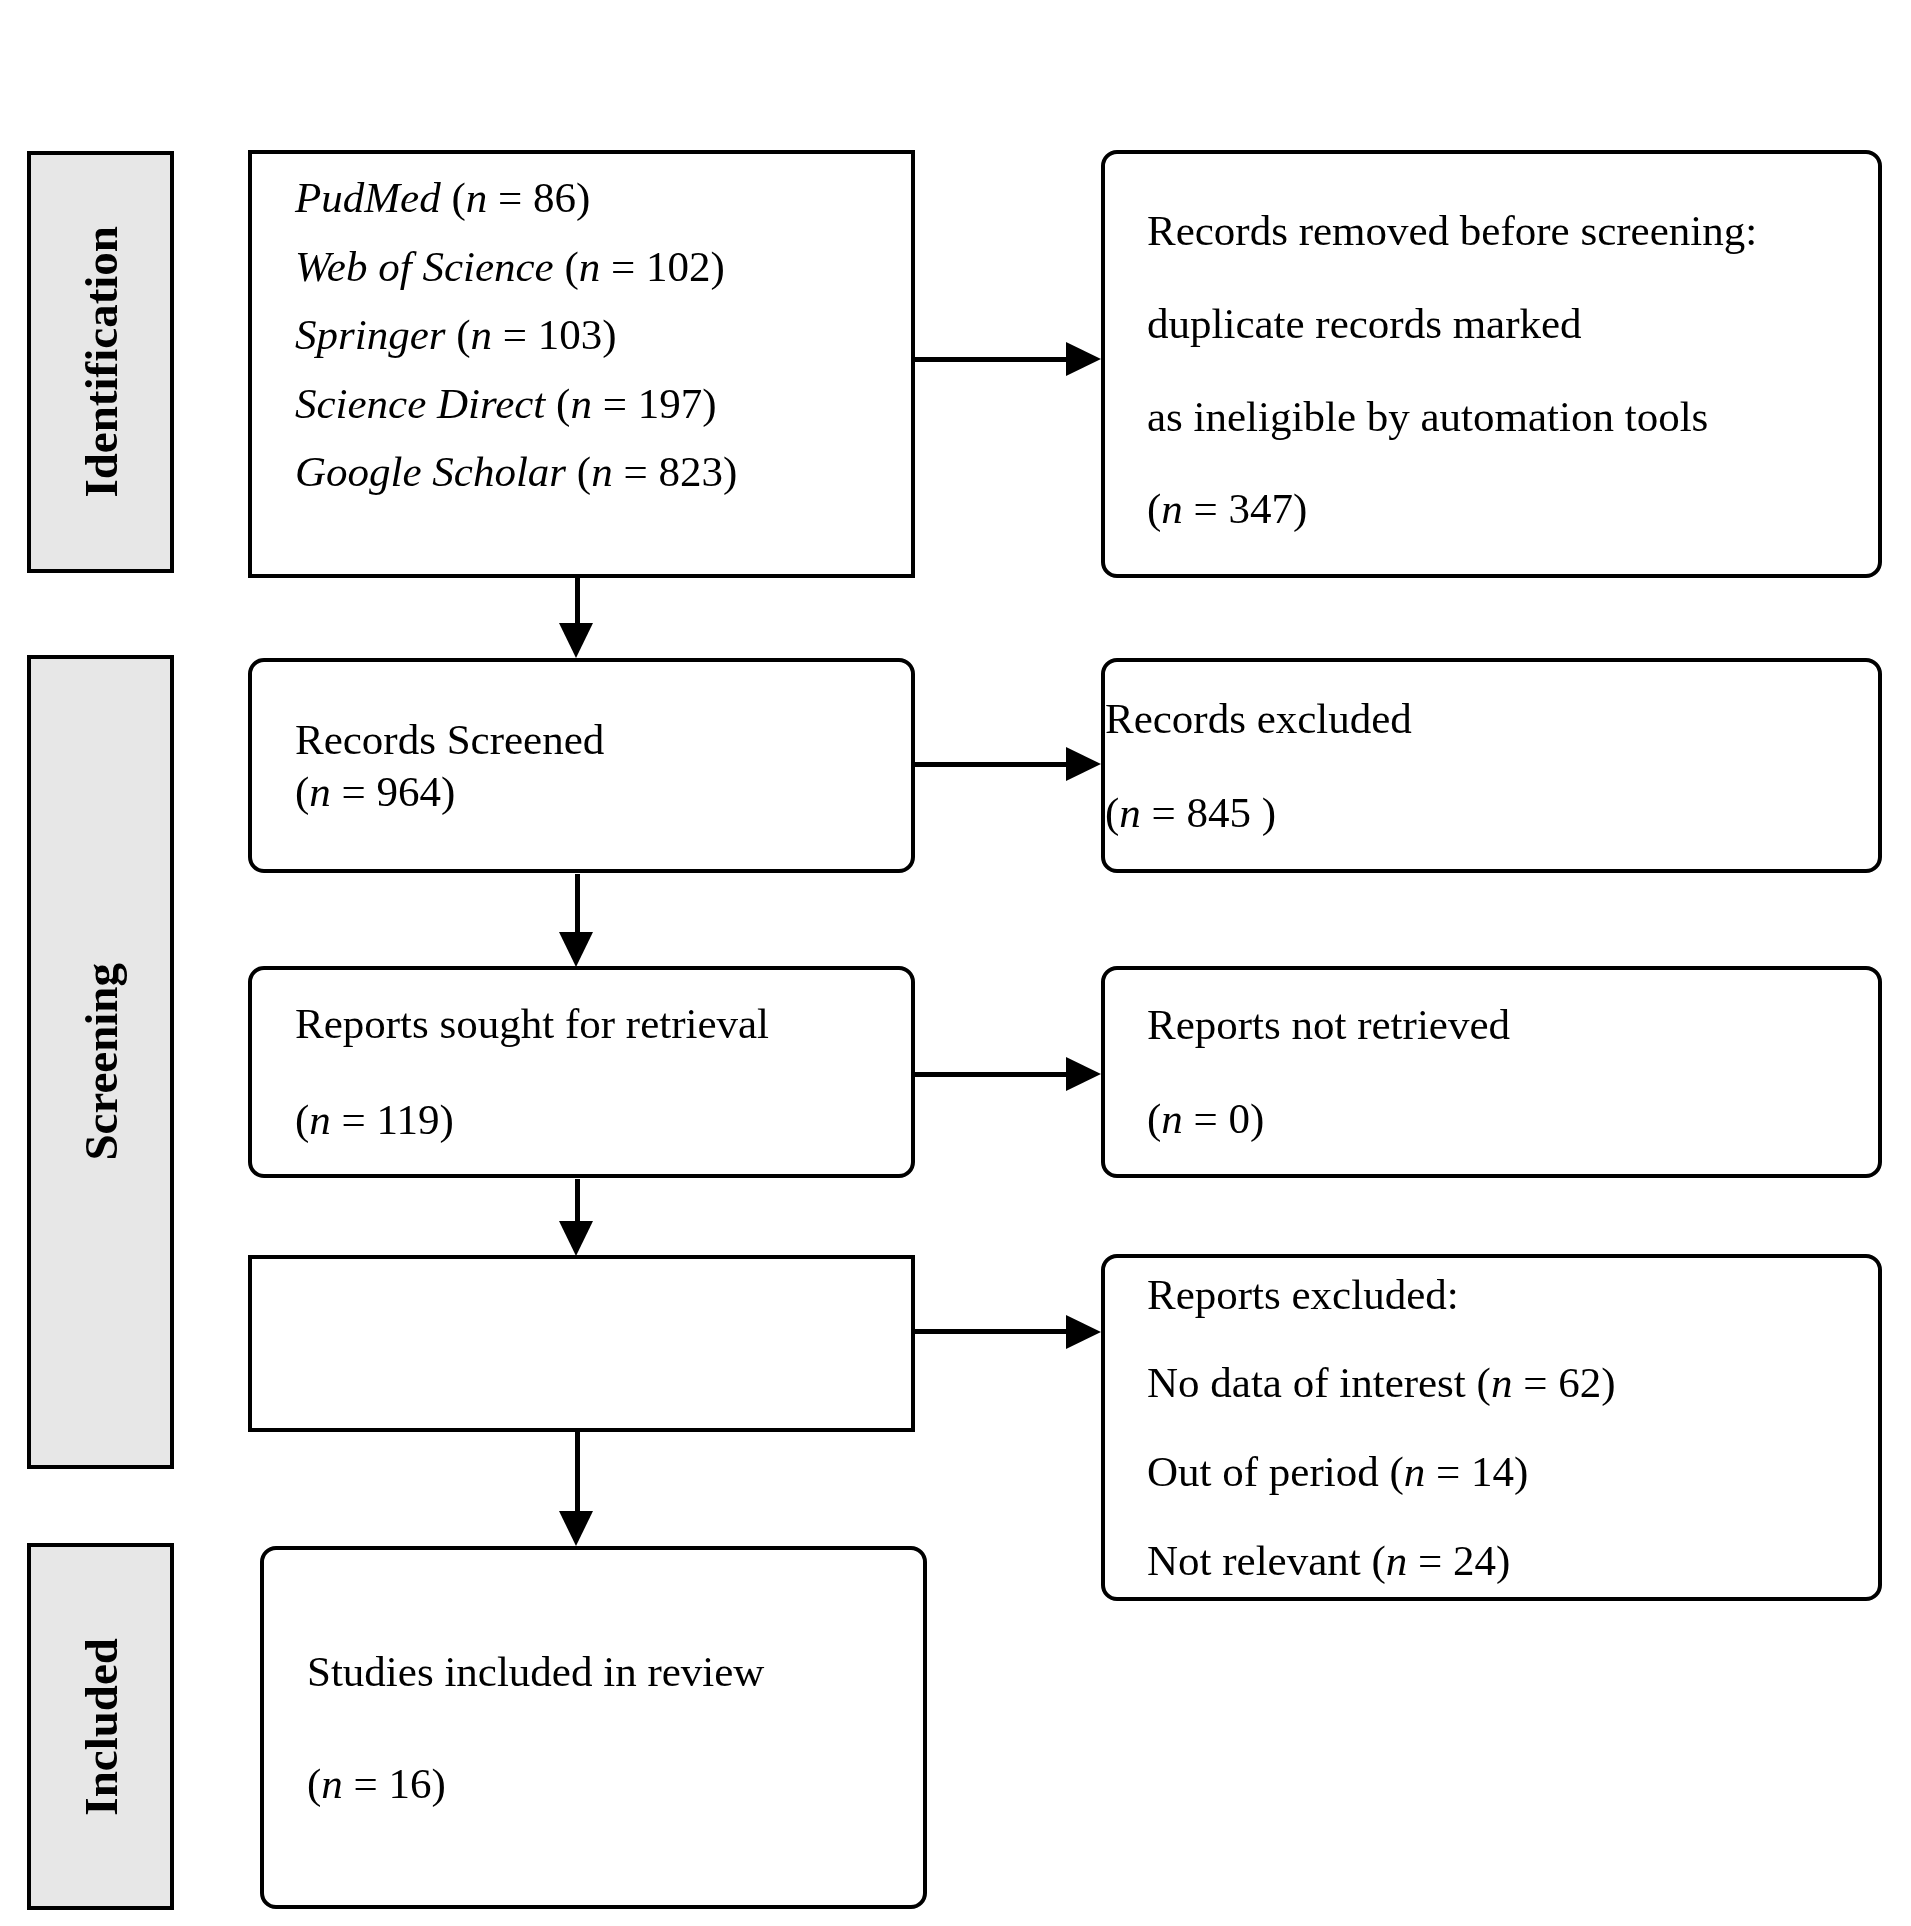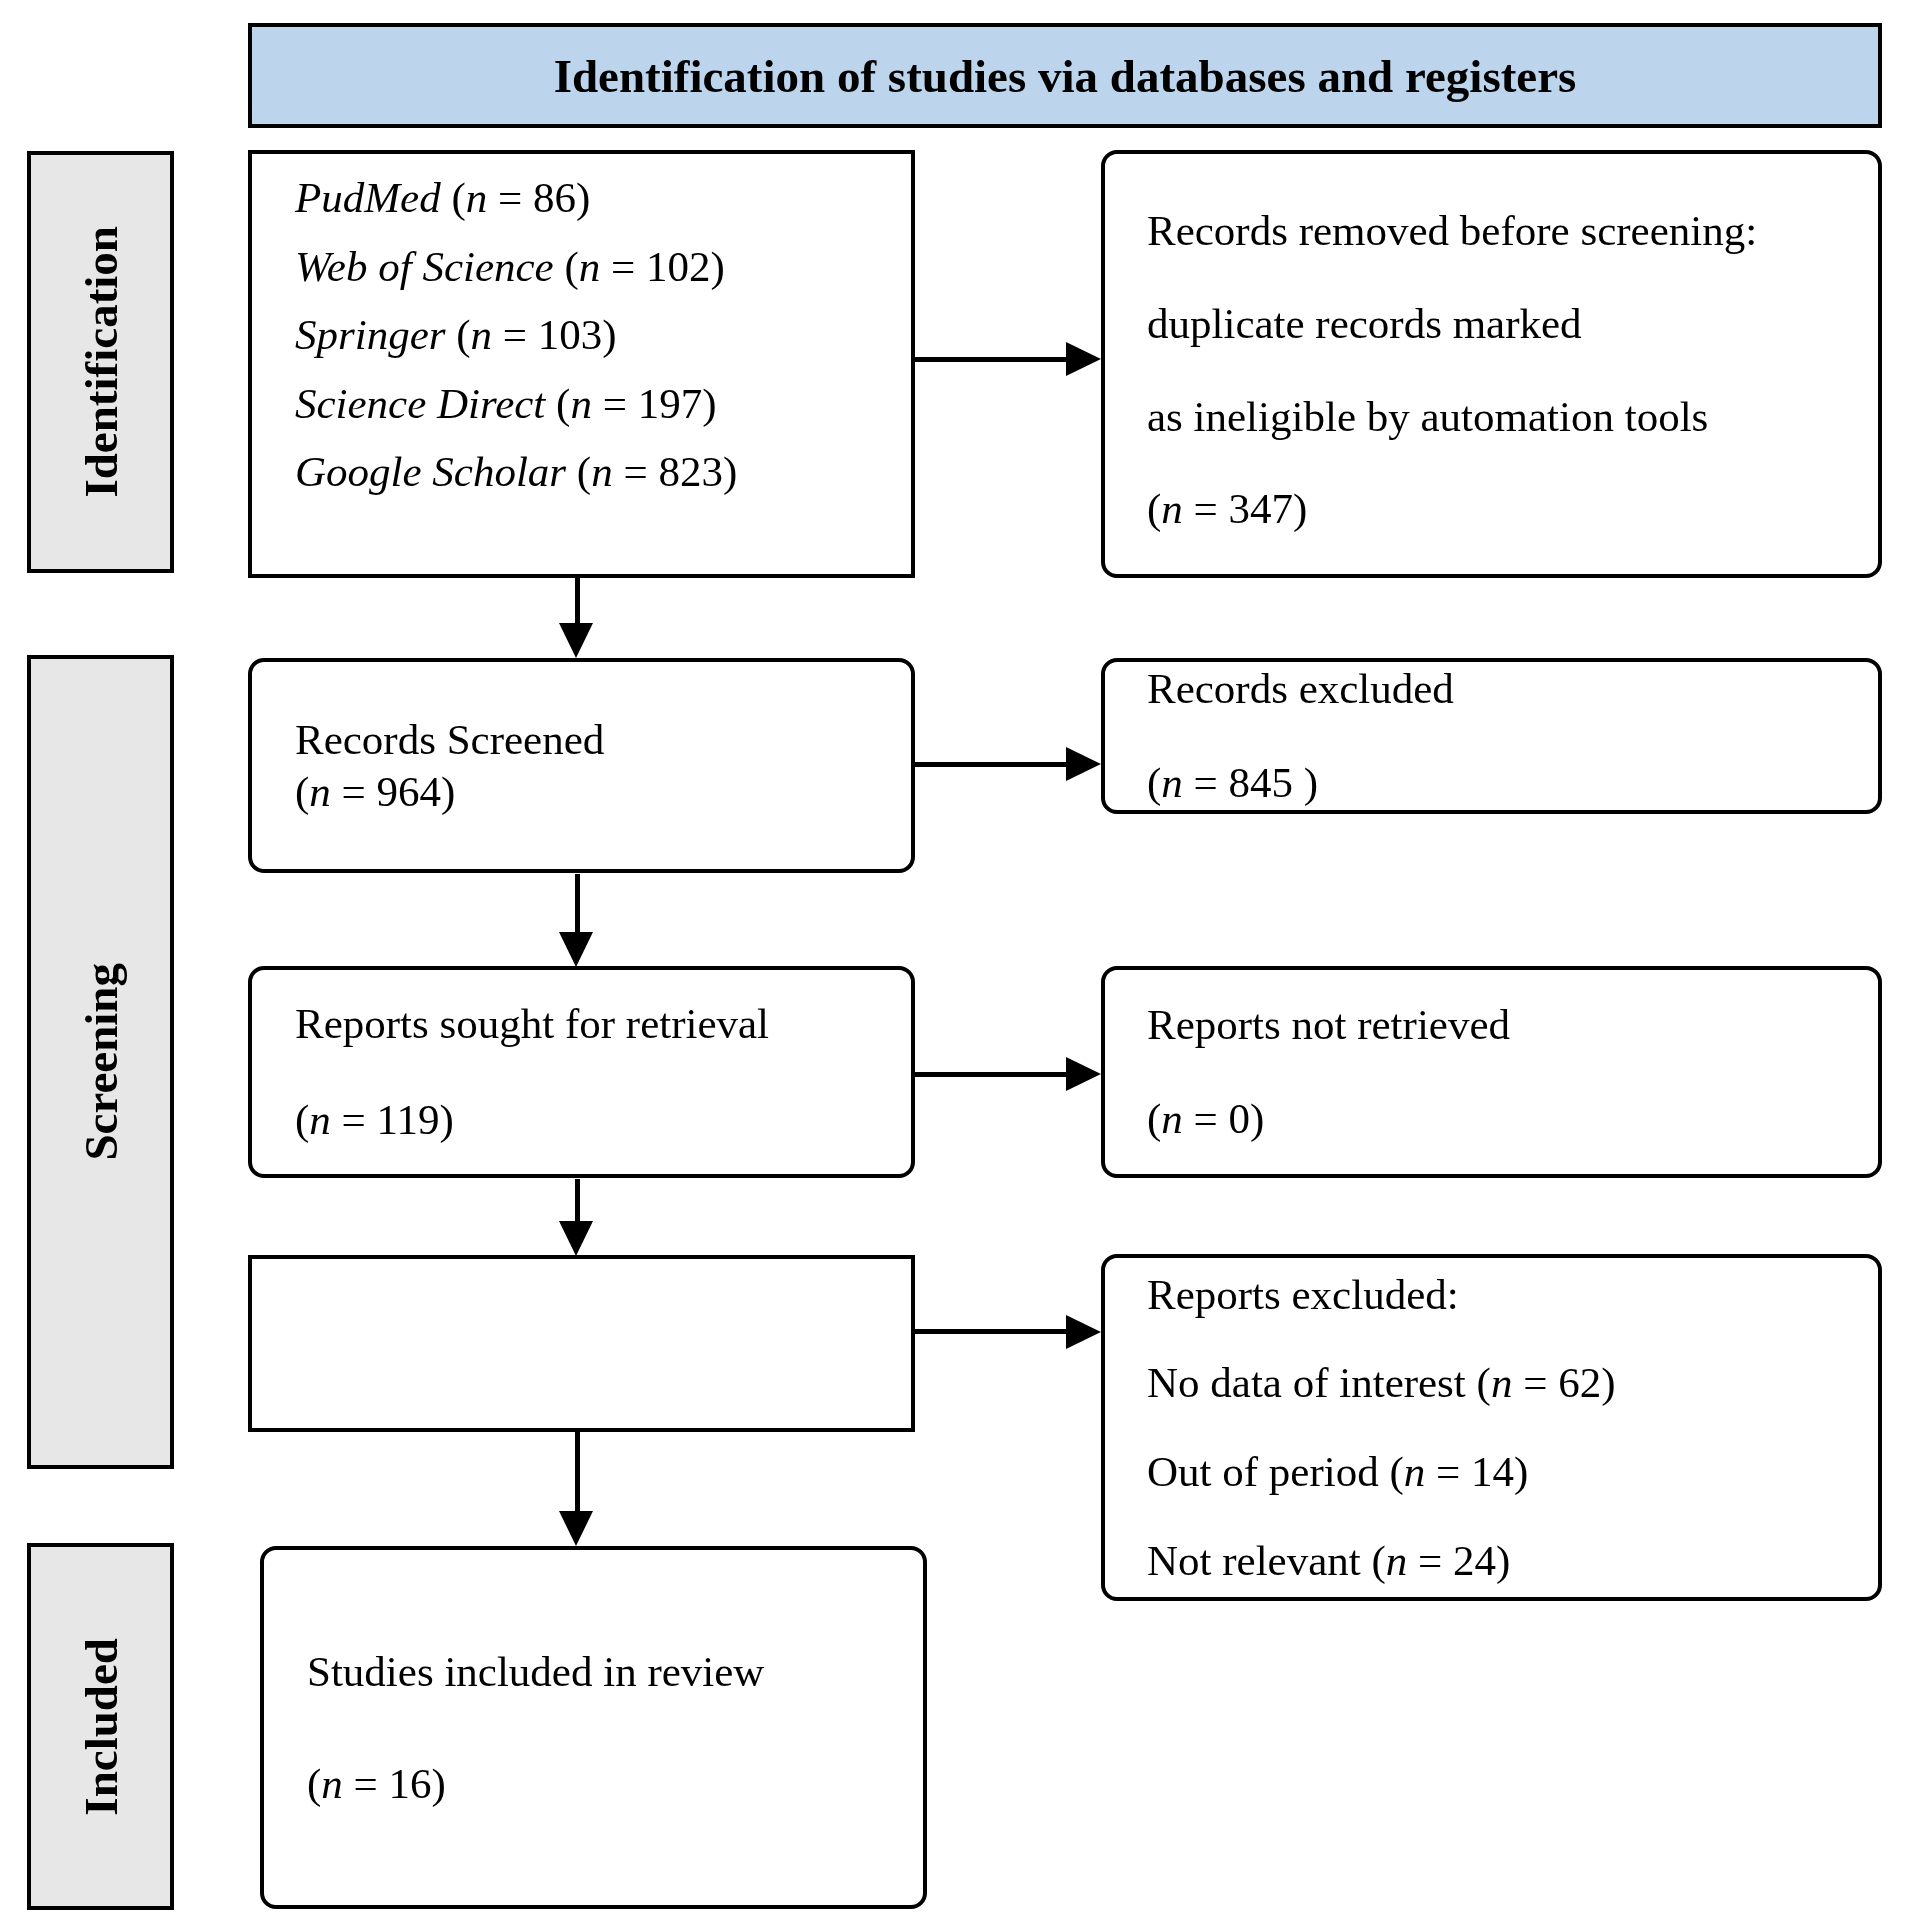--- a/index.html
+++ b/index.html
@@ -50,21 +50,21 @@
   .ln { line-height: 1.2; white-space: nowrap; }
   .it { font-style: italic; }
   .box-title { font-size: 45px; font-weight: bold; line-height: 1.2; margin-bottom: 18px; white-space: nowrap; }
 
   #box-literature     { left: 248px;  top: 150px;  width: 667px; height: 428px; padding: 18px 12px 0 43px; }
   #box-literature .lines { gap: 17px; }
   #box-removed        { left: 1101px; top: 150px;  width: 781px; height: 428px; padding: 12px 12px 0 42px; }
   #box-removed .lines { gap: 41px; }
   #box-screened       { left: 248px;  top: 658px; width: 667px; height: 215px; padding-left: 43px; }
   #box-screened .lines { }
-  #box-rec-excluded   { left: 1101px; top: 658px; width: 781px; height: 156px; padding-left: 42px; }
+  #box-rec-excluded   { left: 1101px; top: 658px; width: 781px; height: 215px; }
   #box-rec-excluded .lines { gap: 42px; }
   #box-sought         { left: 248px;  top: 966px; width: 667px; height: 212px; padding-left: 43px; }
   #box-sought .lines { gap: 44px; }
   #box-not-retrieved  { left: 1101px; top: 966px; width: 781px; height: 212px; padding-left: 42px; }
   #box-not-retrieved .lines { gap: 42px; }
   #box-assessed       { left: 248px;  top: 1255px; width: 667px; height: 177px; padding: 33px 12px 0 33px; }
   #box-assessed .lines { gap: 36px; }
   #box-rep-excluded   { left: 1101px; top: 1254px; width: 781px; height: 347px; padding-left: 42px; }
   #box-rep-excluded .lines { gap: 37px; }
   #box-included       { left: 260px;  top: 1546px; width: 667px; height: 363px; padding-left: 43px; }
@@ -82,23 +82,20 @@
     position: absolute; width: 0; height: 0;
     border-top: 17px solid transparent; border-bottom: 17px solid transparent;
     border-left: 35px solid #000;
   }
 </style>
 </head>
 <body>
 
 <div id="canvas">
 
-  <div id="header" class="abs">
-    <div class="t">Identification of studies via databases and registers</div>
-  </div>
 
   <div id="stage-identification" class="abs stage">
     <div class="rot">Identification</div>
   </div>
   <div id="stage-screening" class="abs stage">
     <div class="rot">Screening</div>
   </div>
   <div id="stage-included" class="abs stage">
     <div class="rot">Included</div>
   </div>

